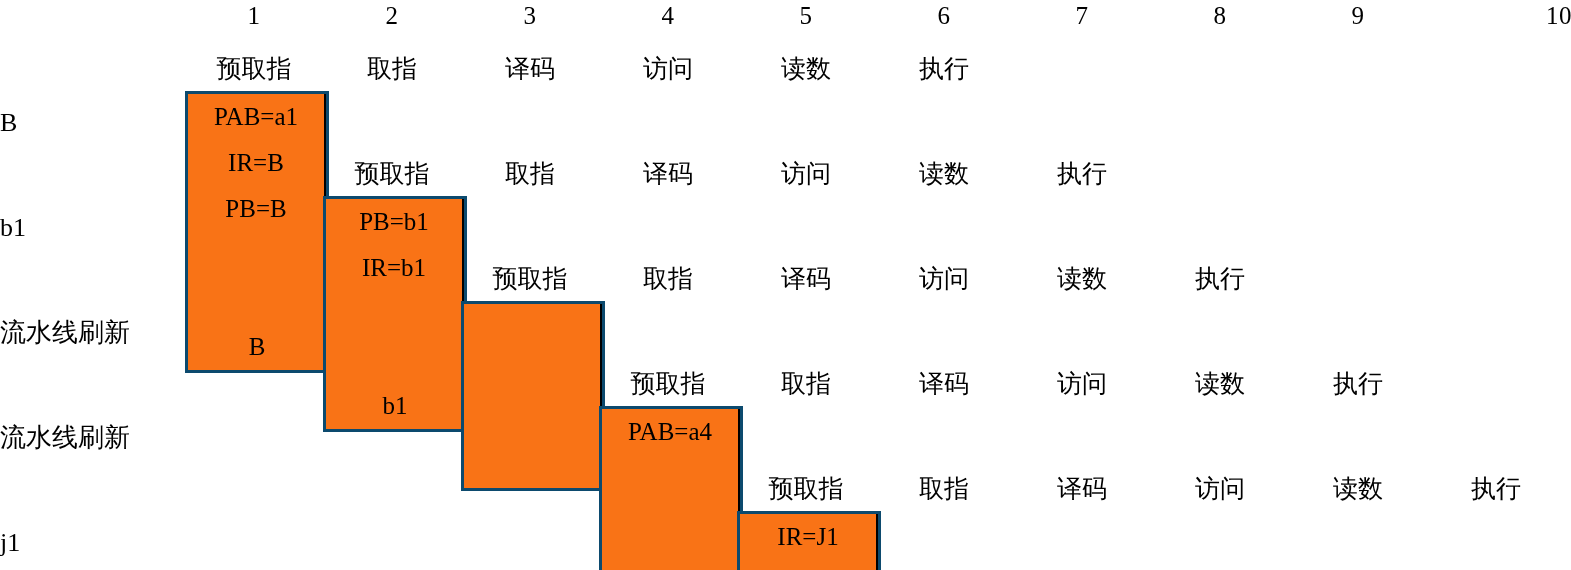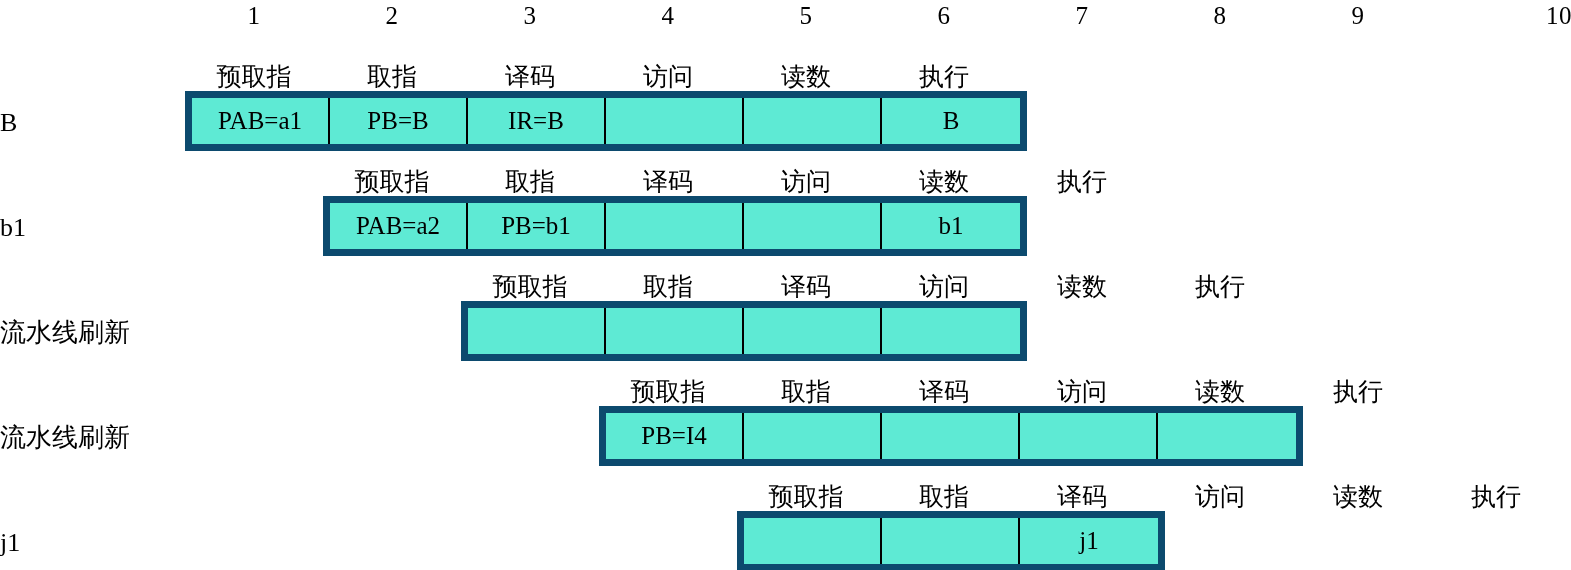--- a/index.html
+++ b/index.html
@@ -57,39 +57,40 @@
     white-space: nowrap;
   }
   .row-track {
     position: absolute;
     top: 0;
     height: 100px;
   }
   .stage-headers {
     position: absolute;
     left: 0;
-    top: 8px;
+    top: 0;
     height: 40px;
     display: flex;
   }
   .stage-head {
     width: 138px;
     text-align: center;
     font-size: 25px;
     line-height: 38px;
     white-space: nowrap;
   }
   .stage-boxes {
     position: absolute;
     left: 0;
     top: 41px;
     display: flex;
-    border: 7px solid #0c4a6e;
+    border: 3px solid #0c4a6e;
     box-sizing: content-box;
-    background: #5eead4;
+    background: #f97316;
+    flex-direction: column;
   }
   .stage-cell {
     width: 138px;
     height: 46px;
     box-sizing: border-box;
     border-right: 2px solid #000000;
     text-align: center;
     font-size: 25px;
     line-height: 46px;
     white-space: nowrap;
@@ -123,43 +124,43 @@
       <div class="stage-headers">
         <div class="stage-head">预取指</div>
         <div class="stage-head">取指</div>
         <div class="stage-head">译码</div>
         <div class="stage-head">访问</div>
         <div class="stage-head">读数</div>
         <div class="stage-head">执行</div>
       </div>
       <div class="stage-boxes">
         <div class="stage-cell">PAB=a1</div>
+        <div class="stage-cell">IR=B</div>
         <div class="stage-cell">PB=B</div>
-        <div class="stage-cell">IR=B</div>
         <div class="stage-cell"></div>
         <div class="stage-cell"></div>
         <div class="stage-cell">B</div>
       </div>
     </div>
   </div>
 
   <div class="pipe-row" style="top:155px">
     <div class="row-label" style="top:58px">b1</div>
     <div class="row-track" style="left:323px">
       <div class="stage-headers">
         <div class="stage-head">预取指</div>
         <div class="stage-head">取指</div>
         <div class="stage-head">译码</div>
         <div class="stage-head">访问</div>
         <div class="stage-head">读数</div>
         <div class="stage-head">执行</div>
       </div>
       <div class="stage-boxes">
-        <div class="stage-cell">PAB=a2</div>
         <div class="stage-cell">PB=b1</div>
+        <div class="stage-cell">IR=b1</div>
         <div class="stage-cell"></div>
         <div class="stage-cell"></div>
         <div class="stage-cell">b1</div>
       </div>
     </div>
   </div>
 
   <div class="pipe-row" style="top:260px">
     <div class="row-label" style="top:58px">流水线刷新</div>
     <div class="row-track" style="left:461px">
@@ -185,41 +186,42 @@
     <div class="row-track" style="left:599px">
       <div class="stage-headers">
         <div class="stage-head">预取指</div>
         <div class="stage-head">取指</div>
         <div class="stage-head">译码</div>
         <div class="stage-head">访问</div>
         <div class="stage-head">读数</div>
         <div class="stage-head">执行</div>
       </div>
       <div class="stage-boxes">
-        <div class="stage-cell">PB=I4</div>
+        <div class="stage-cell">PAB=a4</div>
         <div class="stage-cell"></div>
         <div class="stage-cell"></div>
         <div class="stage-cell"></div>
         <div class="stage-cell"></div>
       </div>
     </div>
   </div>
 
   <div class="pipe-row" style="top:470px">
     <div class="row-label" style="top:58px">j1</div>
     <div class="row-track" style="left:737px">
       <div class="stage-headers">
         <div class="stage-head">预取指</div>
         <div class="stage-head">取指</div>
         <div class="stage-head">译码</div>
         <div class="stage-head">访问</div>
         <div class="stage-head">读数</div>
         <div class="stage-head">执行</div>
       </div>
       <div class="stage-boxes">
+        <div class="stage-cell">IR=J1</div>
         <div class="stage-cell"></div>
         <div class="stage-cell"></div>
         <div class="stage-cell">j1</div>
       </div>
     </div>
   </div>
 
 </div>
 
 </body></html>

